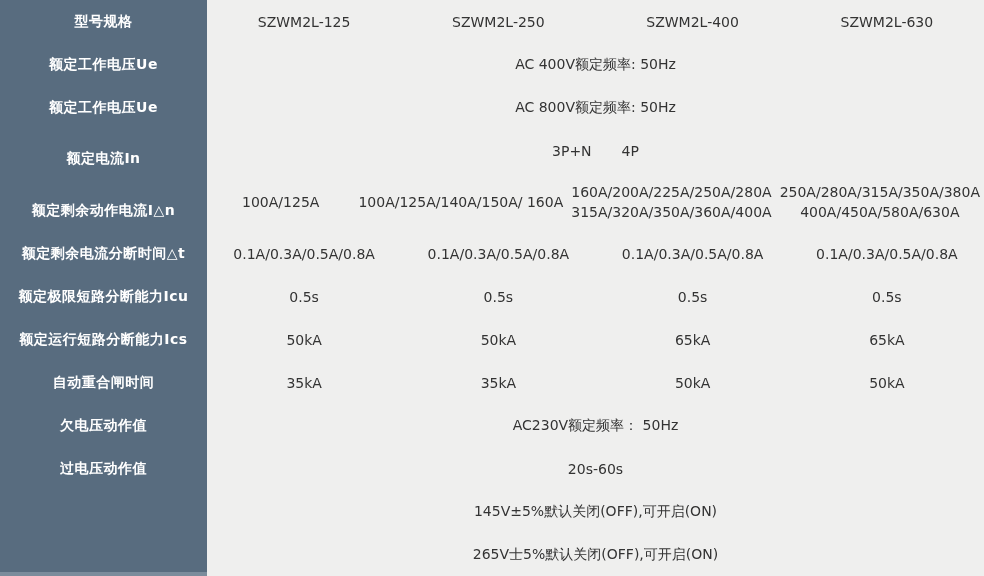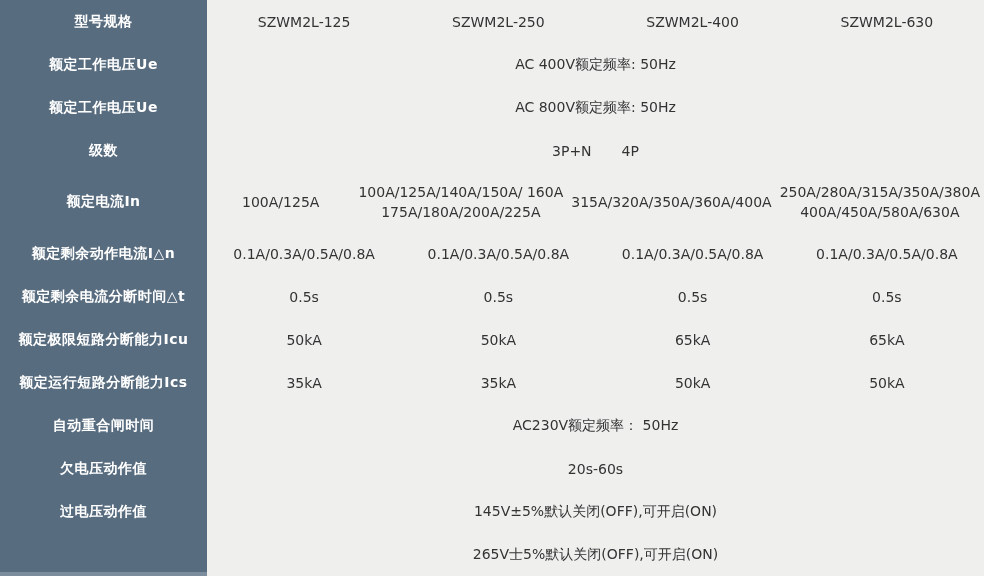--- a/index.html
+++ b/index.html
@@ -30,23 +30,20 @@
 
   <aside class="sidebar">
     <div class="srow">
         <span>型号规格</span>
       </div>
     <div class="srow">
         <span>额定工作电压Ue</span>
       </div>
     <div class="srow">
         <span>额定工作电压Ue</span>
-      </div>
-    <div class="srow">
-        <span>级数</span>
       </div>
     <div class="srow r60">
         <span>额定电流In</span>
       </div>
     <div class="srow">
         <span>额定剩余动作电流I△n</span>
       </div>
     <div class="srow">
         <span>额定剩余电流分断时间△t</span>
       </div>
@@ -89,23 +86,23 @@
       <span>3P+N</span>
       <span>4P</span>
     </div>
 
     <div class="trow r60 cols">
       <div class="cell two-line">
         <div>100A/125A</div>
       </div>
       <div class="cell two-line">
         <div>100A/125A/140A/150A/ 160A</div>
-        <div>175A/180A/200A/225A</div>
       </div>
       <div class="cell two-line">
+        <div>160A/200A/225A/250A/280A</div>
         <div>315A/320A/350A/360A/400A</div>
       </div>
       <div class="cell two-line">
         <div>250A/280A/315A/350A/380A</div>
         <div>400A/450A/580A/630A</div>
       </div>
     </div>
 
     <div class="trow cols">
       <div class="cell">0.1A/0.3A/0.5A/0.8A</div>

